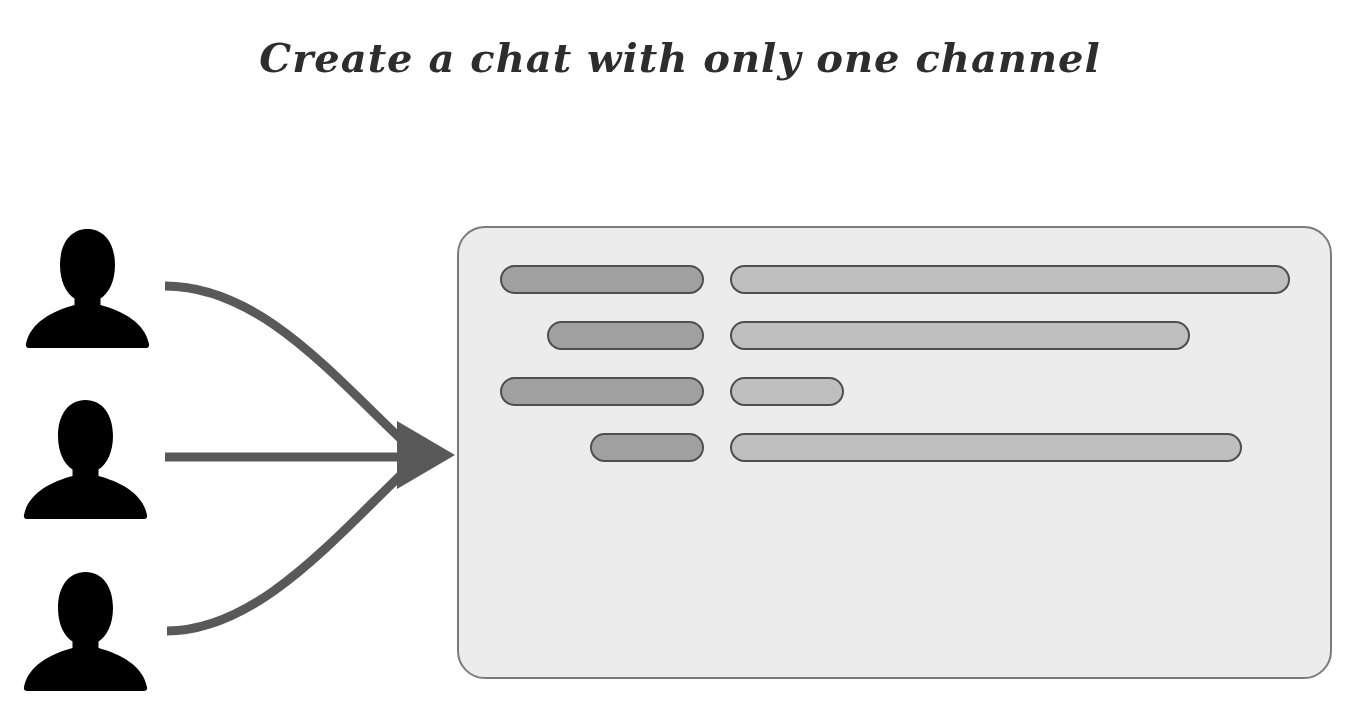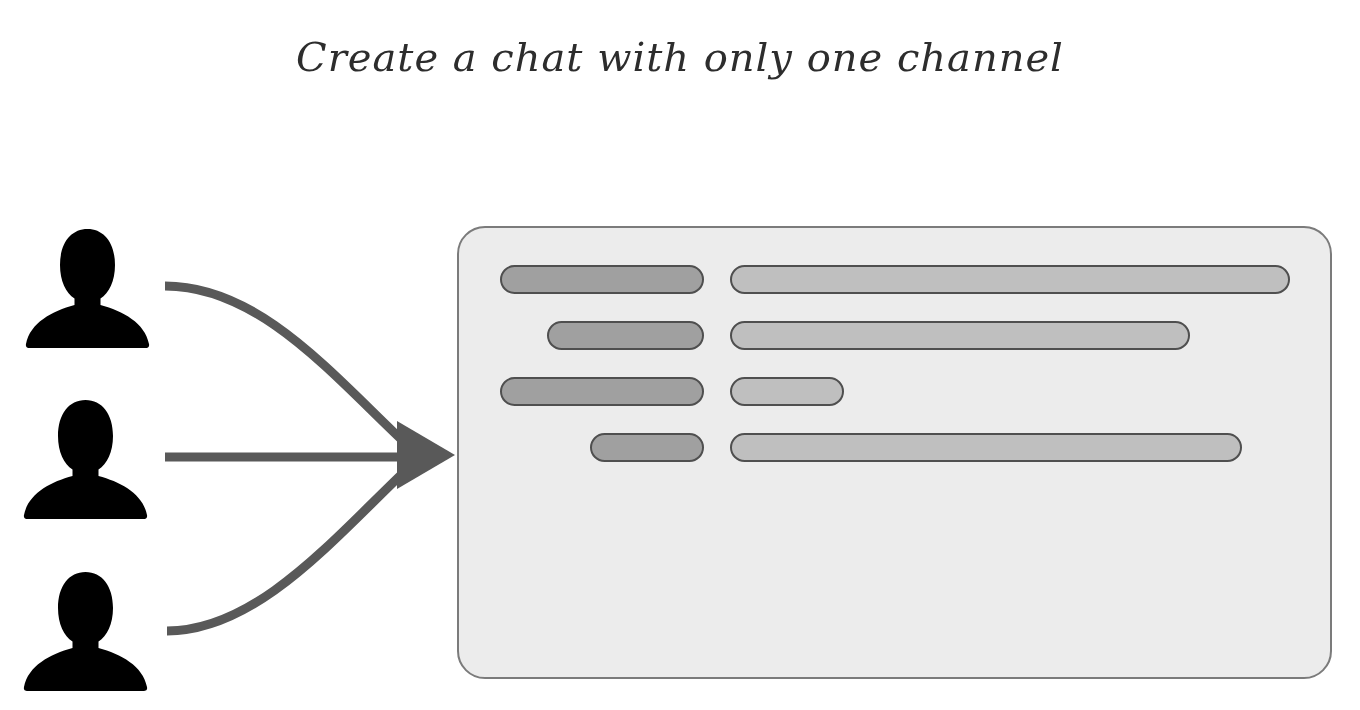--- a/index.html
+++ b/index.html
@@ -26,21 +26,21 @@
     height: 710px;
     background: var(--background);
   }
   .title {
     position: absolute;
     top: 34px;
     left: 0;
     width: 100%;
     text-align: center;
     font-style: italic;
-    font-weight: 400;
+    font-weight: 700;
     font-size: 40px;
     letter-spacing: 1px;
     color: var(--title-text);
   }
   .diagram-svg {
     position: absolute;
     left: 0;
     top: 0;
     width: 1360px;
     height: 710px;

